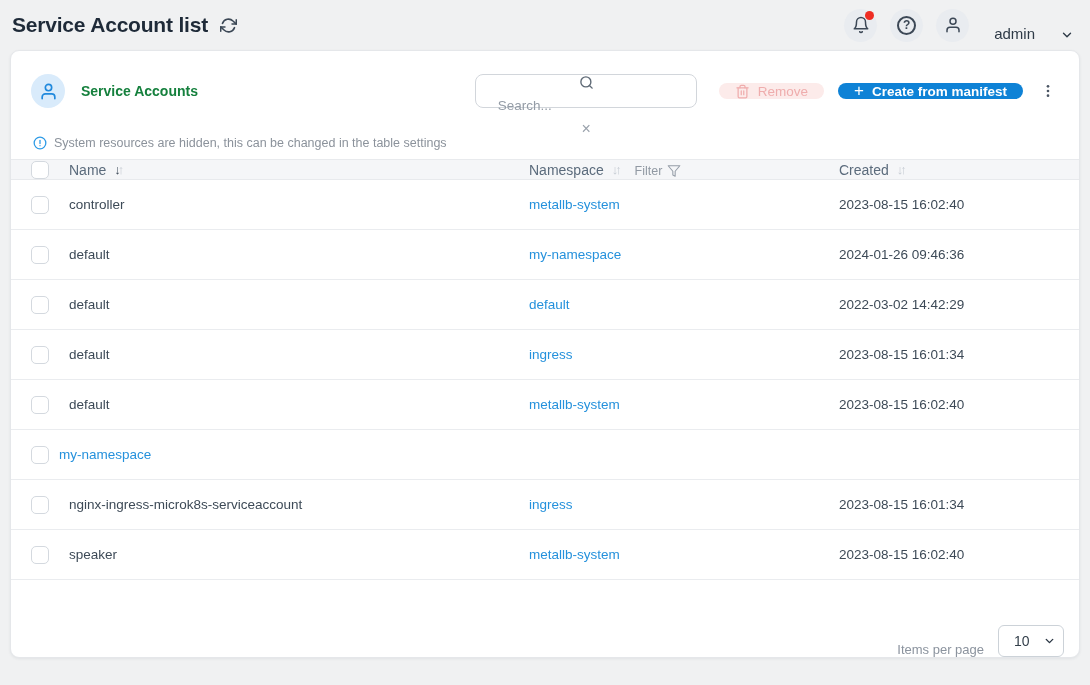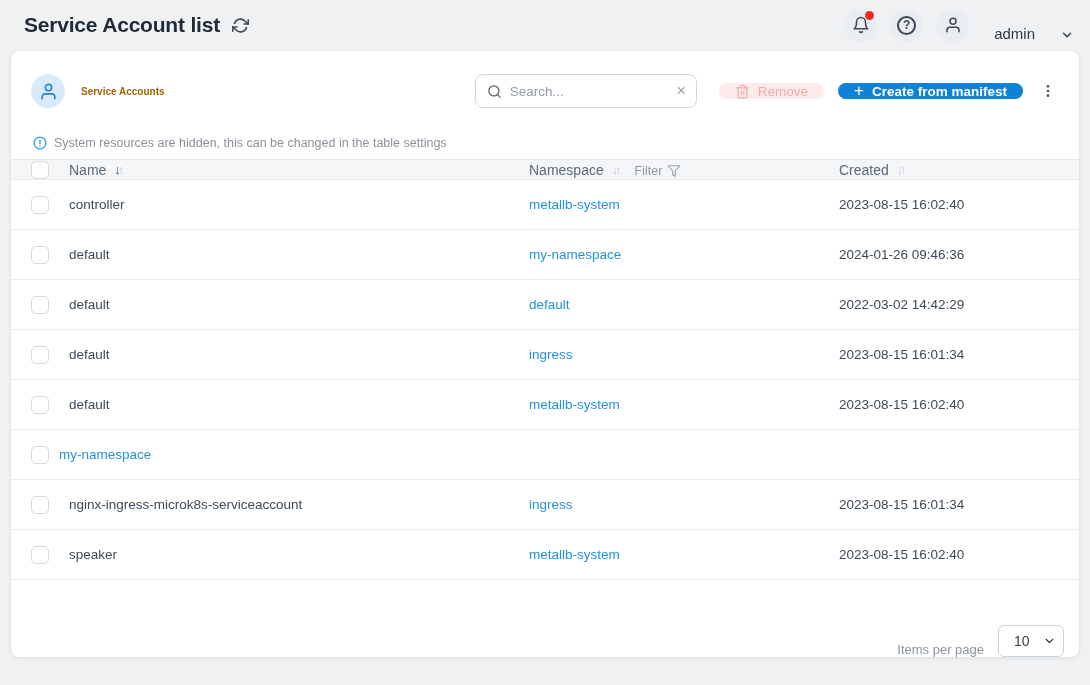--- a/index.html
+++ b/index.html
@@ -17,21 +17,20 @@
     align-items: center;
     justify-content: space-between;
     padding: 0 16px 0 12px;
   }
   .topbar-left { display: flex; align-items: center; gap: 10px; }
   .page-title {
     font-size: 21px;
     font-weight: 700;
     color: #1e2a38;
     letter-spacing: -0.2px;
-    margin-left: 12px;
   }
   .refresh-btn {
     background: none; border: none; cursor: pointer;
     display: flex; align-items: center; padding: 2px;
   }
   .topbar-right { display: flex; align-items: center; gap: 13px; }
   .icon-circle {
     width: 33px; height: 33px; border-radius: 50%;
     background: #e9ecf0;
     display: flex; align-items: center; justify-content: center;
@@ -66,29 +65,29 @@
   .card-head {
     padding: 23px 20px 0 20px;
     display: flex; align-items: center; justify-content: space-between;
   }
   .head-left { display: flex; align-items: center; gap: 16px; }
   .entity-icon-circle {
     width: 34px; height: 34px; border-radius: 50%;
     background: #d9ebfb;
     display: flex; align-items: center; justify-content: center;
   }
-  .card-title { font-size: 10px; font-weight: 700; color: #a16207; }
+  .card-title { font-size: 14px; font-weight: 700; color: #15803d; }
   .head-right { display: flex; align-items: center; gap: 14px; }
 
   .search-box {
     width: 222px; height: 34px;
     border: 1px solid #d2d6db; border-radius: 8px;
     background: #fff;
     display: flex; align-items: center;
-    padding: 0 10px 0 11px; gap: 8px;
+    padding: 0 10px 0 11px; gap: 8px; flex-direction: column;
   }
   .search-box input {
     border: none; outline: none; flex: 1; min-width: 0;
     font-size: 13.5px; color: #333f4b; background: transparent;
     font-family: inherit;
   }
   .search-box input::placeholder { color: #949ca6; }
   .clear-x {
     color: #9aa2ac; font-size: 16px; line-height: 1;
     background: none; border: none; cursor: pointer; padding: 0;

